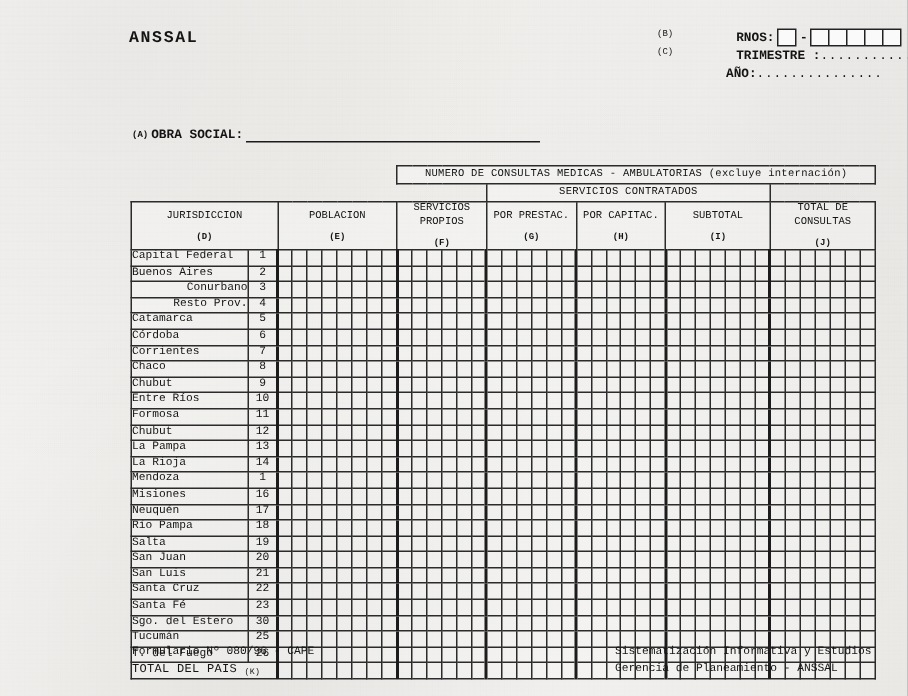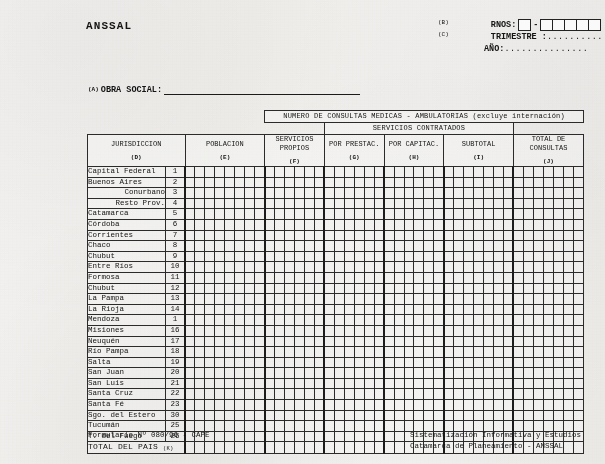--- a/index.html
+++ b/index.html
@@ -1479,15 +1479,15 @@
           <td class="cell"></td>
           <td class="cell"></td>
           <td class="cell"></td>
         </tr>
       </tbody>
   </table>
 
   <div class="foot foot-left">Formulario Nº 080/96 - CAPE</div>
   <div class="foot foot-right">
     <div>Sistematización Informativa y Estudios</div>
-    <div>Catamarca de Planeamiento - ANSSAL</div>
+    <div>Gerencia de Planeamiento - ANSSAL</div>
   </div>
 </div>
 
 </body></html>

